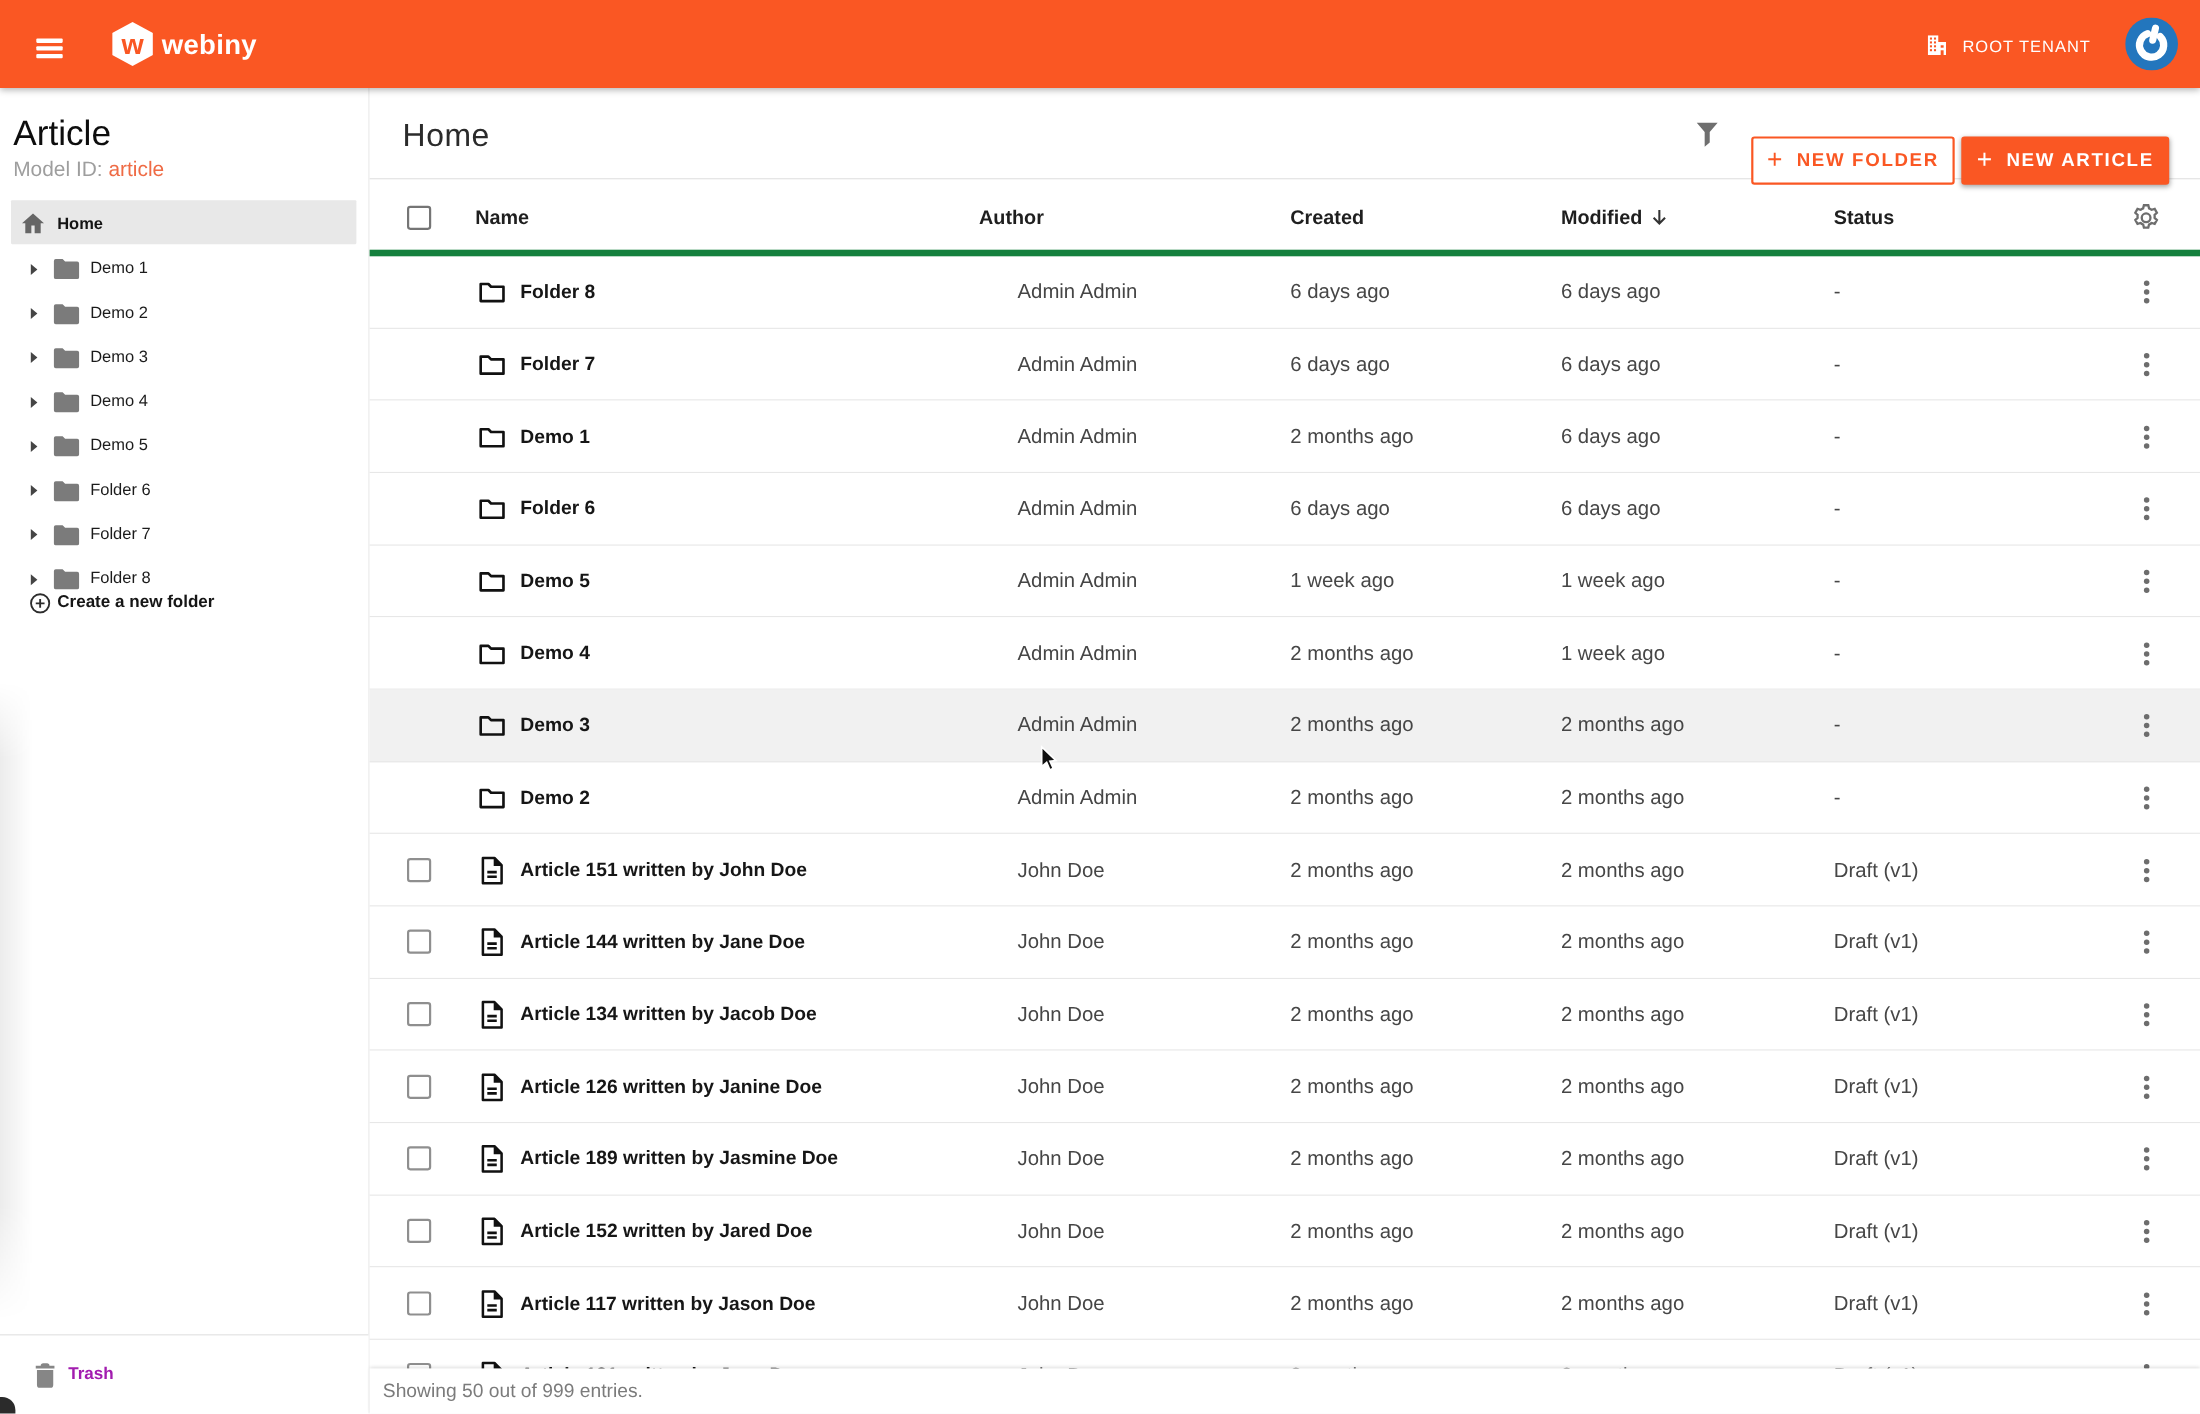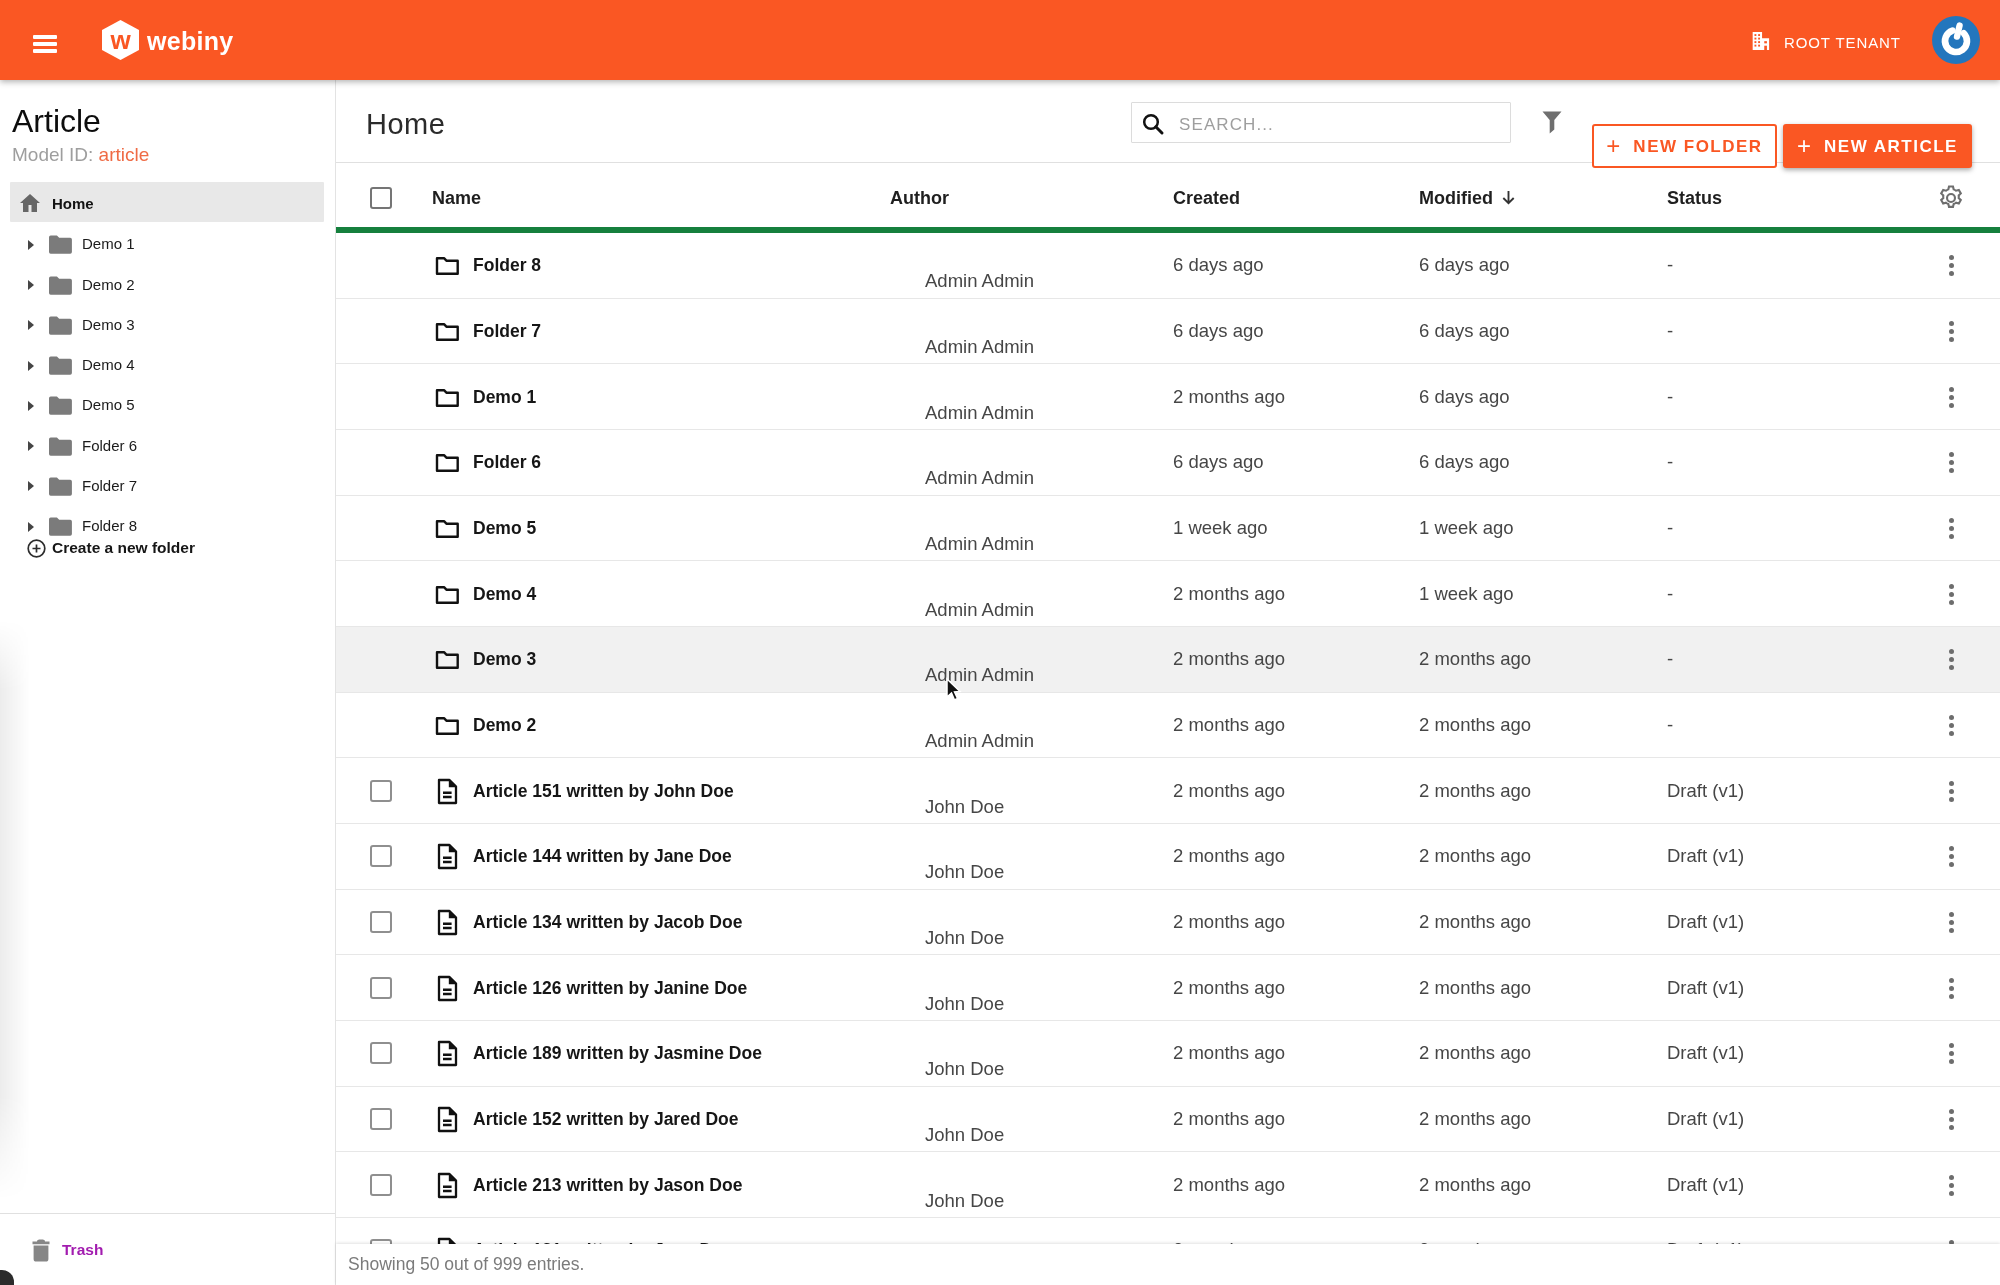--- a/index.html
+++ b/index.html
@@ -70,21 +70,21 @@
 .hl { position:absolute; top:25px; font-size:18px; font-weight:bold; color:#1f1f1f; }
 .cb { position:absolute; width:22px; height:22px; border:2px solid #8f8f8f; border-radius:3px; background:#fff; }
 #thead .cb { left:34px; top:24px; border-color:#757575; }
 #rows { position:absolute; left:0; top:153px; width:1664px; }
 .row { position:relative; width:1664px; height:65.66px; border-bottom:1px solid #e7e7e7; }
 .row.hl-row { background:#f1f1f1; }
 .row .cb { left:34px; top:50%; margin-top:-11px; }
 .row .icon { position:absolute; left:99px; top:50%; }
 .row .name { position:absolute; left:137px; top:50%; transform:translateY(-50%);
   font-size:17.5px; font-weight:bold; color:#161616; }
-.c2 { left:589px;margin-top:16px; } .c3 { left:837px; } .c4 { left:1083px; } .c5 { left:1331px; }
+.c2 { left:589px; } .c3 { left:837px; } .c4 { left:1083px; } .c5 { left:1331px; }
 .row .cell { position:absolute; top:50%; transform:translateY(-50%); font-size:18.5px; color:#464646; }
 .dots { position:absolute; left:1613px; top:50%; margin-top:-10px; width:6px; height:22px; }
 .dots i { display:block; width:5px; height:5px; border-radius:50%; background:#6d6d6d; margin:0 0 3px 0; }
 #gear { position:absolute; left:1601px; top:21px; }
 
 #mfooter { position:absolute; left:336px; top:1244px; width:1664px; height:41px; background:#fff;
   box-shadow:0 -1px 3px rgba(0,0,0,0.12); z-index:5; }
 #mfooter span { position:absolute; left:12px; top:10px; font-size:17.5px; color:#7b7b7b; }
 #cursor { position:absolute; left:941px; top:676px; z-index:40; }
 </style>
@@ -172,27 +172,20 @@
         </svg>
       <span>Trash</span>
     </div>
     <div id="sb-shadow"></div>
     <div id="corner-blob"></div>
   </div>
 
   <div id="main">
     <div id="titlebar">
       <div id="m-title">Home</div>
-      <div id="searchbox">
-        <svg width="24" height="24" viewBox="0 0 24 24">
-            <circle cx="10" cy="10" r="6.8" fill="none" stroke="#111" stroke-width="2.5"></circle>
-            <path d="M14.8 14.8 L21 21" stroke="#111" stroke-width="3" stroke-linecap="round"></path>
-          </svg>
-        <span>SEARCH...</span>
-      </div>
       <svg id="filter-ic" width="20" height="23" viewBox="0 0 20 23">
           <path fill="#6f6f6f" d="M0.5 0.5 h19 l-7.2 8.6 v9.4 l-4.6 4 v-13.4 Z"></path>
         </svg>
       <div class="btn" id="btn-folder"><span class="plus">+</span>NEW FOLDER</div>
       <div class="btn" id="btn-article"><span class="plus">+</span>NEW ARTICLE</div>
     </div>
     <div id="thead">
       <div class="cb"></div>
       <div class="hl" style="left:96px">Name</div>
       <div class="hl" style="left:554px">Author</div>
@@ -437,21 +430,21 @@
             <i></i>
           </div>
         </div>
         <div class="row">
           <div class="cb"></div>
           <svg class="icon" style="margin-top:-13px;margin-left:2px" width="21" height="27" viewBox="0 0 21 27">
             <path fill="none" stroke="#111" stroke-width="2.3" stroke-linejoin="round" d="M2 2 h10.5 l6.5 6.6 V25 H2 Z"></path>
             <path fill="#111" d="M11.8 1.6 L19.4 9.3 h-7.6 Z"></path>
             <path stroke="#111" stroke-width="2.4" d="M6 14.8 h8.6 M6 19 h8.6"></path>
           </svg>
-          <div class="name">Article 213 written by Jason Doe</div>
+          <div class="name">Article 117 written by Jason Doe</div>
           <div class="cell c2">John Doe</div>
           <div class="cell c3">2 months ago</div>
           <div class="cell c4">2 months ago</div>
           <div class="cell c5">Draft (v1)</div>
           <div class="dots">
             <i></i>
             <i></i>
             <i></i>
           </div>
         </div>

